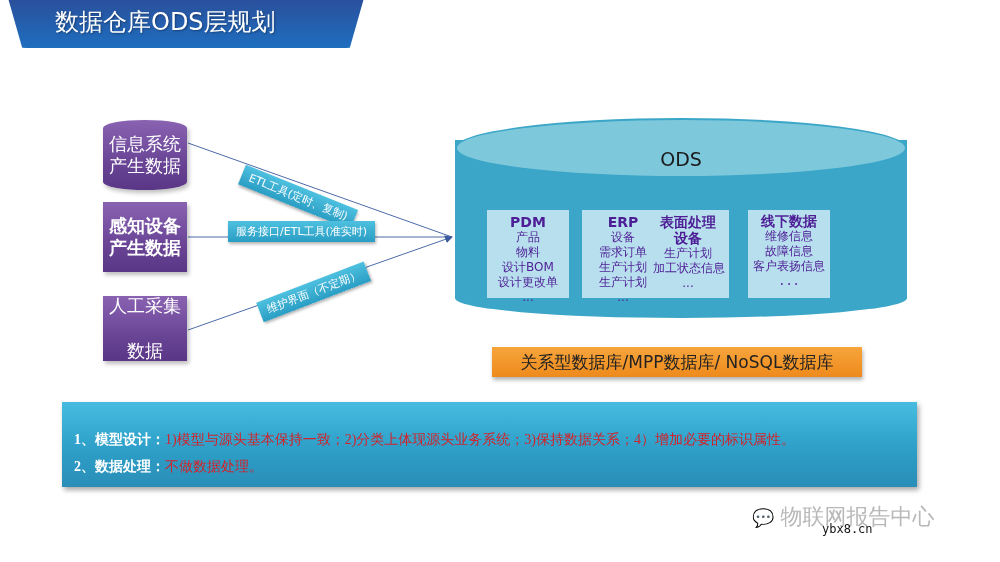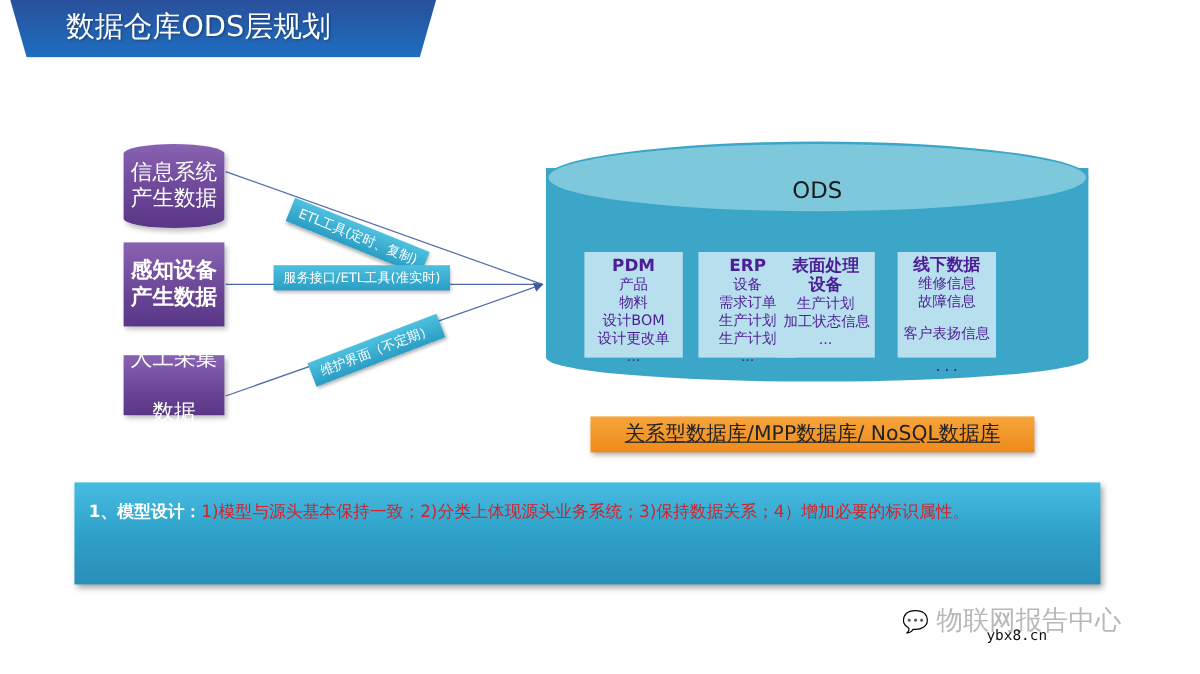--- a/index.html
+++ b/index.html
@@ -22,21 +22,21 @@
   
   .src {
     position: absolute; width: 84px;
     background: linear-gradient(180deg, #8a62b2 0%, #6a4596 60%, #5a3686 100%);
     color: #ffffff; font-size: 18px; line-height: 22px; text-align: center;
     display: flex; flex-direction: column; justify-content: center;
     box-shadow: 2px 3px 4px rgba(0,0,0,0.25);
   }
   .src.s1 { left: 103px; top: 120px; height: 70px; border-radius: 42px / 8px; }
   .src.s2 { left: 103px; top: 202px; height: 70px; font-weight: bold; }
-  .src.s3 { left: 103px; top: 296px; height: 50px; gap: 23px; }
+  .src.s3 { left: 103px; top: 296px; height: 65px; gap: 23px; }
 
   svg.lines { position: absolute; left: 0; top: 0; }
 
   .tag {
     position: absolute; background: linear-gradient(180deg, #4ec0df 0%, #2a9dc4 100%);
     color: #ffffff; font-size: 11px; white-space: nowrap; padding: 3px 8px;
     box-shadow: 1px 2px 3px rgba(0,0,0,0.3);
   }
   .tag.t1 { left: 242px; top: 164px; transform: rotate(22deg); transform-origin: left center; }
   .tag.t2 { left: 228px; top: 221px; text-align: center; }
@@ -65,28 +65,27 @@
   .panel.p1 { left: 487px; }
   .panel.p2 { left: 582px; }
   .panel.p3 { left: 647px; }
   .panel.p4 { left: 748px; font-family: Liberation Mono, monospace; }
 
   .db-bar {
     position: absolute; left: 492px; top: 347px; width: 370px; height: 30px;
     background: linear-gradient(180deg, #f6a53c 0%, #ee8a1c 100%);
     color: #222; font-size: 17px; text-align: center; line-height: 30px;
     box-shadow: 1px 3px 4px rgba(0,0,0,0.3);
-    text-decoration: underline;
   }
 
   .note-box {
     position: absolute; left: 62px; top: 402px; width: 855px; height: 85px;
     background: linear-gradient(180deg, #47bce0 0%, #2d9fc8 55%, #2a8eb7 100%);
     box-shadow: 2px 3px 5px rgba(0,0,0,0.35);
-    padding: 12px 12px; font-size: 14px; line-height: 27px;
+    padding: 24px 12px; font-size: 14px; line-height: 27px; font-family: Liberation Serif, serif;
   }
   .note-key { color: #ffffff; font-weight: bold; }
   .note-val { color: #d2232a; }
 
   .watermark {
     position: absolute; left: 752px; top: 502px; color: #b8b8b8; font-size: 22px;
   }
   .wm-icon { font-size: 18px; margin-right: 6px; }
   .wm-url {
     position: absolute; left: 822px; top: 522px; color: #111; font-size: 12px;
@@ -151,28 +150,31 @@
 <div class="panel p3">
   <div class="ph" style="width:64px;margin:0 auto;">表面处理设备</div>
   <div>生产计划</div>
   <div style="width:74px;margin:0 auto;text-align:right;">加工状态信息</div>
   <div>...</div>
 </div>
 <div class="panel p4">
   <div class="ph">线下数据</div>
   <div>维修信息</div>
   <div>故障信息</div>
-  <div style="width:74px;margin:12px auto;text-align:center;">客户表扬信息</div>
+  <div style="width:74px;margin:0 auto;text-align:center;">客户表扬信息</div>
   <div>...</div>
 </div>
 
 <div class="db-bar">关系型数据库/MPP数据库/ NoSQL数据库</div>
 
 <div class="note-box">
   <div>
     <span class="note-key">1、模型设计：</span><span class="note-val">1)模型与源头基本保持一致；2)分类上体现源头业务系统；3)保持数据关系；4）增加必要的标识属性。</span>
   </div>
+  <div>
+    <span class="note-key">2、数据处理：</span><span class="note-val">不做数据处理。</span>
+  </div>
 </div>
 
 <div class="watermark">
   <span class="wm-icon">💬</span><span>物联网报告中心</span>
 </div>
 <div class="wm-url">ybx8.cn</div>
 
 </body></html>

